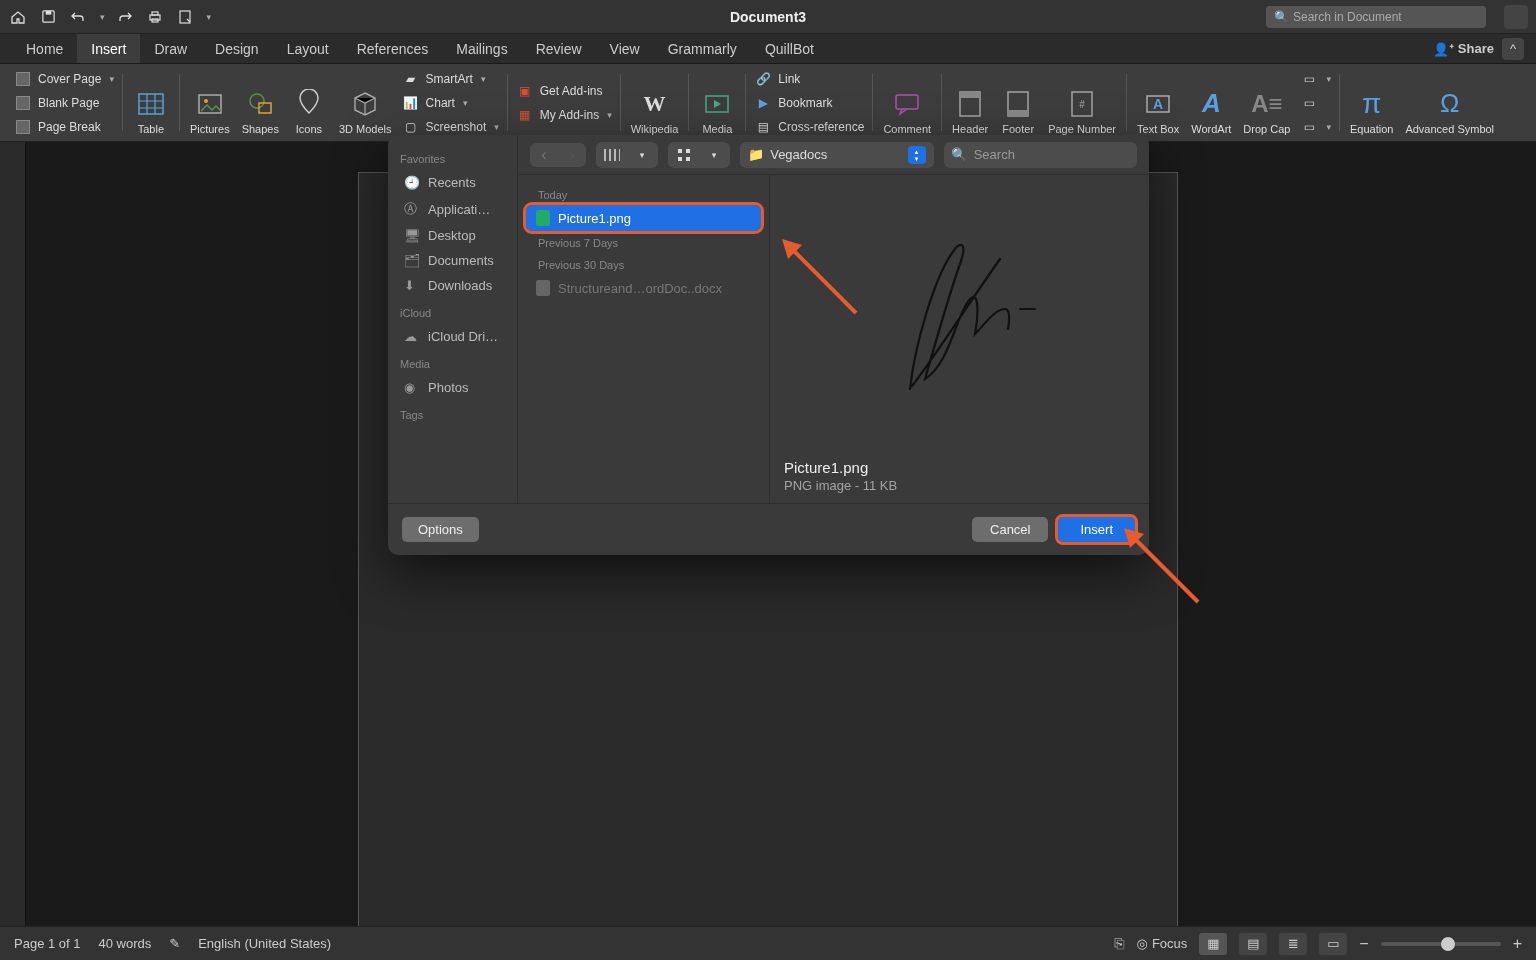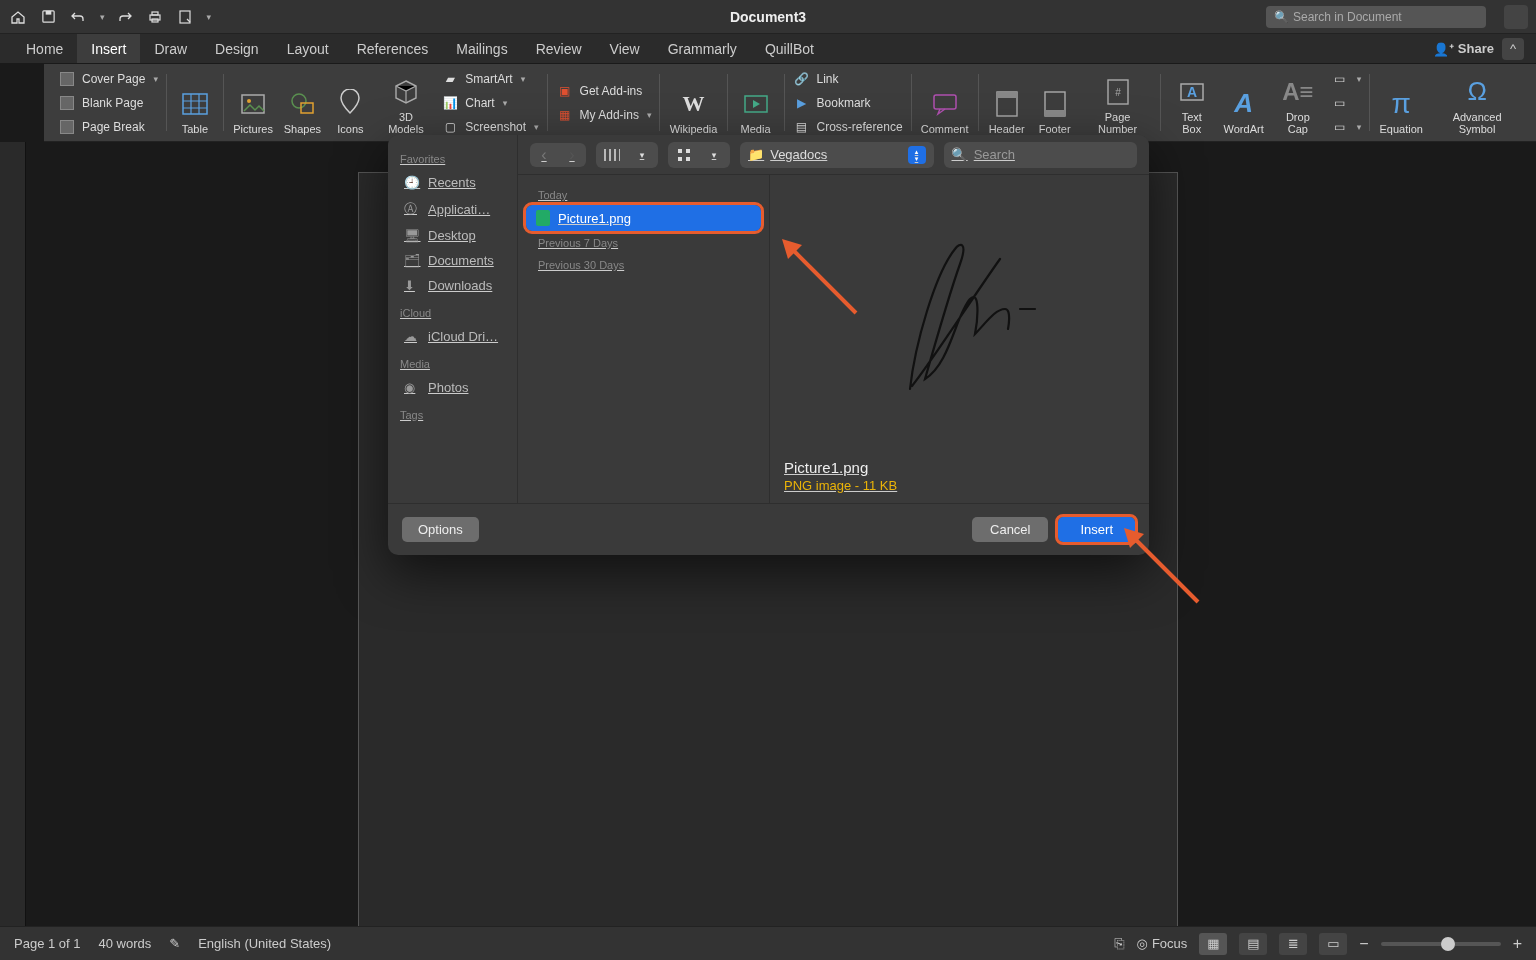--- a/index.html
+++ b/index.html
@@ -15,40 +15,40 @@
   
   
   .tabstrip { height: 30px; background: #2b2b2b; display: flex; align-items: stretch; padding: 0 12px; gap: 0; border-bottom: 1px solid #1a1a1a;}
   .tab { padding: 0 14px; display: flex; align-items: center; font-size: 14px; color: #ccc; cursor: pointer; }
   .tab.active { background: #3d3d3d; color: #fff; }
   .tabstrip .right { margin-left: auto; display:flex; align-items:center; gap:8px; color:#ccc; font-size:13px;}
   .share { display:flex; align-items:center; gap:4px; font-weight:600;}
   .chev { width: 22px; height: 22px; background:#444; border-radius:4px; display:flex;align-items:center;justify-content:center;}
 
   
-  .ribbon { height: 78px; background: #3d3d3d; display: flex; align-items: stretch; padding: 4px 10px; gap: 0; border-bottom: 1px solid #222; font-size: 12px; color:#ddd;margin-left:44px;}
+  .ribbon { height: 78px; background: #3d3d3d; display: flex; align-items: stretch; padding: 4px 10px; gap: 0; border-bottom: 1px solid #222; font-size: 12px; color:#ddd;}
   .rstack { display:flex; flex-direction:column; gap:2px; justify-content:center;}
   .rstack .ritem { display:flex; align-items:center; gap:6px; padding: 2px 4px; cursor:pointer; white-space:nowrap;}
   .rbtn { display:flex; flex-direction:column; align-items:center; justify-content:flex-end; padding: 2px 6px; cursor:pointer; gap:2px; min-width: 48px;}
   .rbtn .ricon { width: 34px; height: 34px; display:flex; align-items:center; justify-content:center; font-size: 24px;}
   .rbtn .rlabel { font-size: 11px; text-align:center; line-height:1.1;}
   .vsep { width:1px; background:#555; margin: 6px 4px;}
   .miniicon { width:18px; height:18px; display:inline-flex; align-items:center; justify-content:center;}
   .sq { width:14px; height:14px; background:#666; border:1px solid #888;}
   .dropcaret { font-size:9px; color:#aaa; margin-left:2px;}
   
   
   .docarea { position:absolute; top:142px; left:0; right:0; bottom:34px; background:#1a1a1a; display:flex;}
   .vruler { width:26px; background:#2a2a2a; border-right:1px solid #111;}
   .hruler { height:20px; background:#2a2a2a; border-bottom:1px solid #111; position:absolute; top:142px; left:26px; right:0;}
   .page { position:absolute; left:50%; transform:translateX(-50%); top:30px; width:820px; height:1060px; background:#2a2a2a; border:1px solid #555;}
   
   
   .dialog { position:absolute; left:388px; top:135px; width:761px; height:420px; background:#3a3a3a; border-radius:10px; box-shadow:0 18px 50px rgba(0,0,0,0.6); display:flex; flex-direction:column; overflow:hidden; z-index:50;}
-  .dlg-body { flex:1; display:flex; overflow:hidden;text-decoration:underline;}
+  .dlg-body { flex:1; display:flex; overflow:hidden;}
   .sidebar { width:130px; background:#3a3a3a; padding: 10px 10px; font-size:13px; color:#bbb; display:flex; flex-direction:column; gap:2px; border-right:1px solid #2e2e2e;}
   .sb-head { font-size:11px; color:#888; margin:8px 0 4px 2px;}
   .sb-item { display:flex; align-items:center; gap:8px; padding:4px 6px; border-radius:4px; cursor:pointer; white-space:nowrap; overflow:hidden; text-overflow:ellipsis;}
   .sb-item .sbicon { width:16px; color:#999; flex-shrink:0;}
   
   .mainpane { flex:1; display:flex; flex-direction:column; background:#3a3a3a;}
   .toolbar { height:40px; display:flex; align-items:center; gap:10px; padding: 0 12px; border-bottom:1px solid #2e2e2e;}
   .navbtns { display:flex; background:#4c4c4c; border-radius:6px; overflow:hidden;}
   .navbtn { width:28px; height:24px; display:flex; align-items:center; justify-content:center; color:#777; cursor:pointer;}
   .viewseg { display:flex; background:#4c4c4c; border-radius:6px; padding:2px; gap:2px;}
@@ -66,21 +66,21 @@
   .filerow.dim { color:#777;}
   .ficon { width:14px; height:16px; background:#ddd; border-radius:2px; flex-shrink:0;}
   .filerow.dim .ficon { background:#666;}
   .picon { width:14px; height:16px; background:#2a6; border-radius:2px; flex-shrink:0;}
   
   .preview { flex:1; display:flex; flex-direction:column;}
   .previmg { flex:1; display:flex; align-items:center; justify-content:center; background:#3a3a3a;}
   .sigsvg { width:200px; height:200px;}
   .previnfo { padding: 6px 14px 10px; border-top:1px solid #2e2e2e00;}
   .previnfo .pname { font-size:15px; color:#eee;}
-  .previnfo .pmeta { font-size:13px; color:#eab308; margin-top:2px;}
+  .previnfo .pmeta { font-size:13px; color:#a3a3a3; margin-top:2px;}
   
   .dlg-footer { height:52px; border-top:1px solid #2e2e2e; display:flex; align-items:center; padding:0 14px; gap:10px;}
   .optbtn { background:#6d6d6d; color:#eee; border:none; border-radius:5px; padding:5px 16px; font-size:13px; cursor:pointer;}
   .dlg-footer .fspacer { flex:1;}
   .cancelbtn { background:#6d6d6d; color:#eee; border:none; border-radius:5px; padding:5px 18px; font-size:13px; cursor:pointer;}
   .insertbtn { background:#1f6fe5; color:#fff; border:none; border-radius:5px; padding:5px 22px; font-size:13px; cursor:pointer; outline:3px solid #e65c2e;}
   
   
   .arrow1 { position:absolute; top:235px; left:778px; z-index:60; pointer-events:none;}
   .arrow2 { position:absolute; top:524px; left:1120px; z-index:60; pointer-events:none;}
@@ -458,20 +458,24 @@
       </div>
       <div class="filesplit">
         <div class="filelist">
           <div class="sect">Today</div>
           <div class="filerow selected highlight">
               <span class="picon"></span>
               <span>Picture1.png</span>
             </div>
           <div class="sect">Previous 7 Days</div>
           <div class="sect">Previous 30 Days</div>
+          <div class="filerow dim">
+              <span class="ficon"></span>
+              <span>Structureand…ordDoc..docx</span>
+            </div>
         </div>
         <div class="preview">
           <div class="previmg">
             <svg class="sigsvg" viewBox="0 0 200 200">
               <path d="M 50 175 C 55 130, 75 60, 95 35 C 100 28, 108 28, 100 50 C 90 78, 75 130, 65 165 C 90 150, 96 100, 110 85 C 120 75, 118 105, 115 120 C 125 110, 135 95, 145 95 C 152 95, 148 115, 148 115 M 160 95 L 175 95 M 52 172 C 70 150, 115 80, 140 45" fill="none" stroke="#111" stroke-width="2.2" stroke-linecap="round"></path>
             </svg>
           </div>
           <div class="previnfo">
             <div class="pname">Picture1.png</div>
             <div class="pmeta">PNG image - 11 KB</div>

